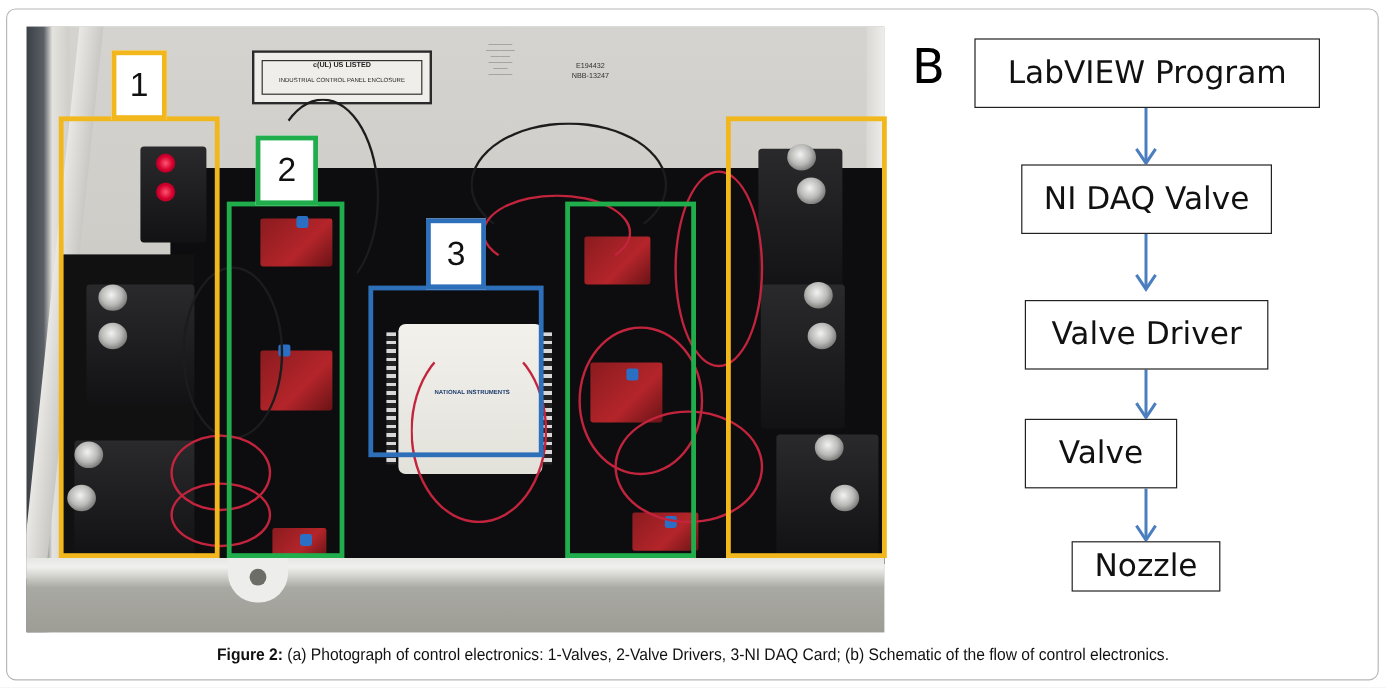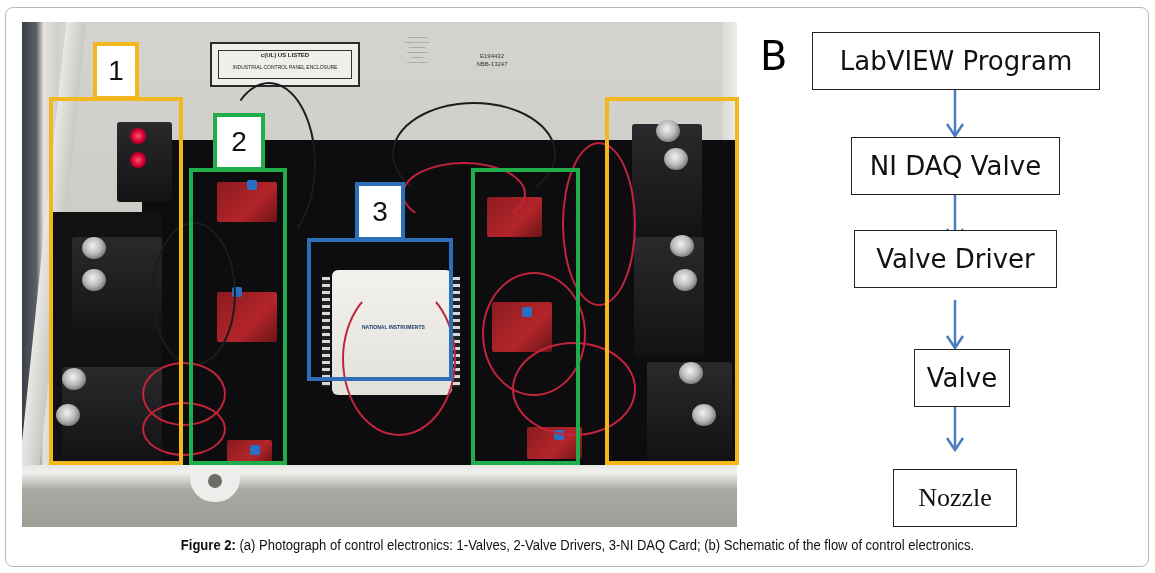--- a/index.html
+++ b/index.html
@@ -163,19 +163,19 @@
       </g>
       <g>
         <line x1="955" y1="407" x2="955" y2="450" stroke="#4a7ebf" stroke-width="2.5"></line>
         <polyline points="947,438 955,450 963,438" fill="none" stroke="#4a7ebf" stroke-width="2.5"></polyline>
       </g>
     </g>
 </svg>
 
 <div class="fbox" style="left:812px;top:32px;width:288px;height:58px;">LabVIEW Program</div>
 <div class="fbox" style="left:851px;top:137px;width:209px;height:58px;">NI DAQ Valve</div>
-<div class="fbox" style="left:854px;top:230px;width:203px;height:58px;">Valve Driver</div>
-<div class="fbox" style="left:914px;top:349px;width:96px;height:58px;">Valve</div>
-<div class="fbox" style="left:893px;top:469px;width:124px;height:58px;font-family:Liberation Serif, serif;">Nozzle</div>
+<div class="fbox" style="left:854px;top:250px;width:203px;height:58px;">Valve Driver</div>
+<div class="fbox" style="left:854px;top:349px;width:127px;height:58px;">Valve</div>
+<div class="fbox" style="left:893px;top:451px;width:124px;height:42px;">Nozzle</div>
 
 <div class="caption">
   <b>Figure 2:</b><span> (a) Photograph of control electronics: 1-Valves, 2-Valve Drivers, 3-NI DAQ Card; (b) Schematic of the flow of control electronics.</span>
 </div>
 
 </body></html>

